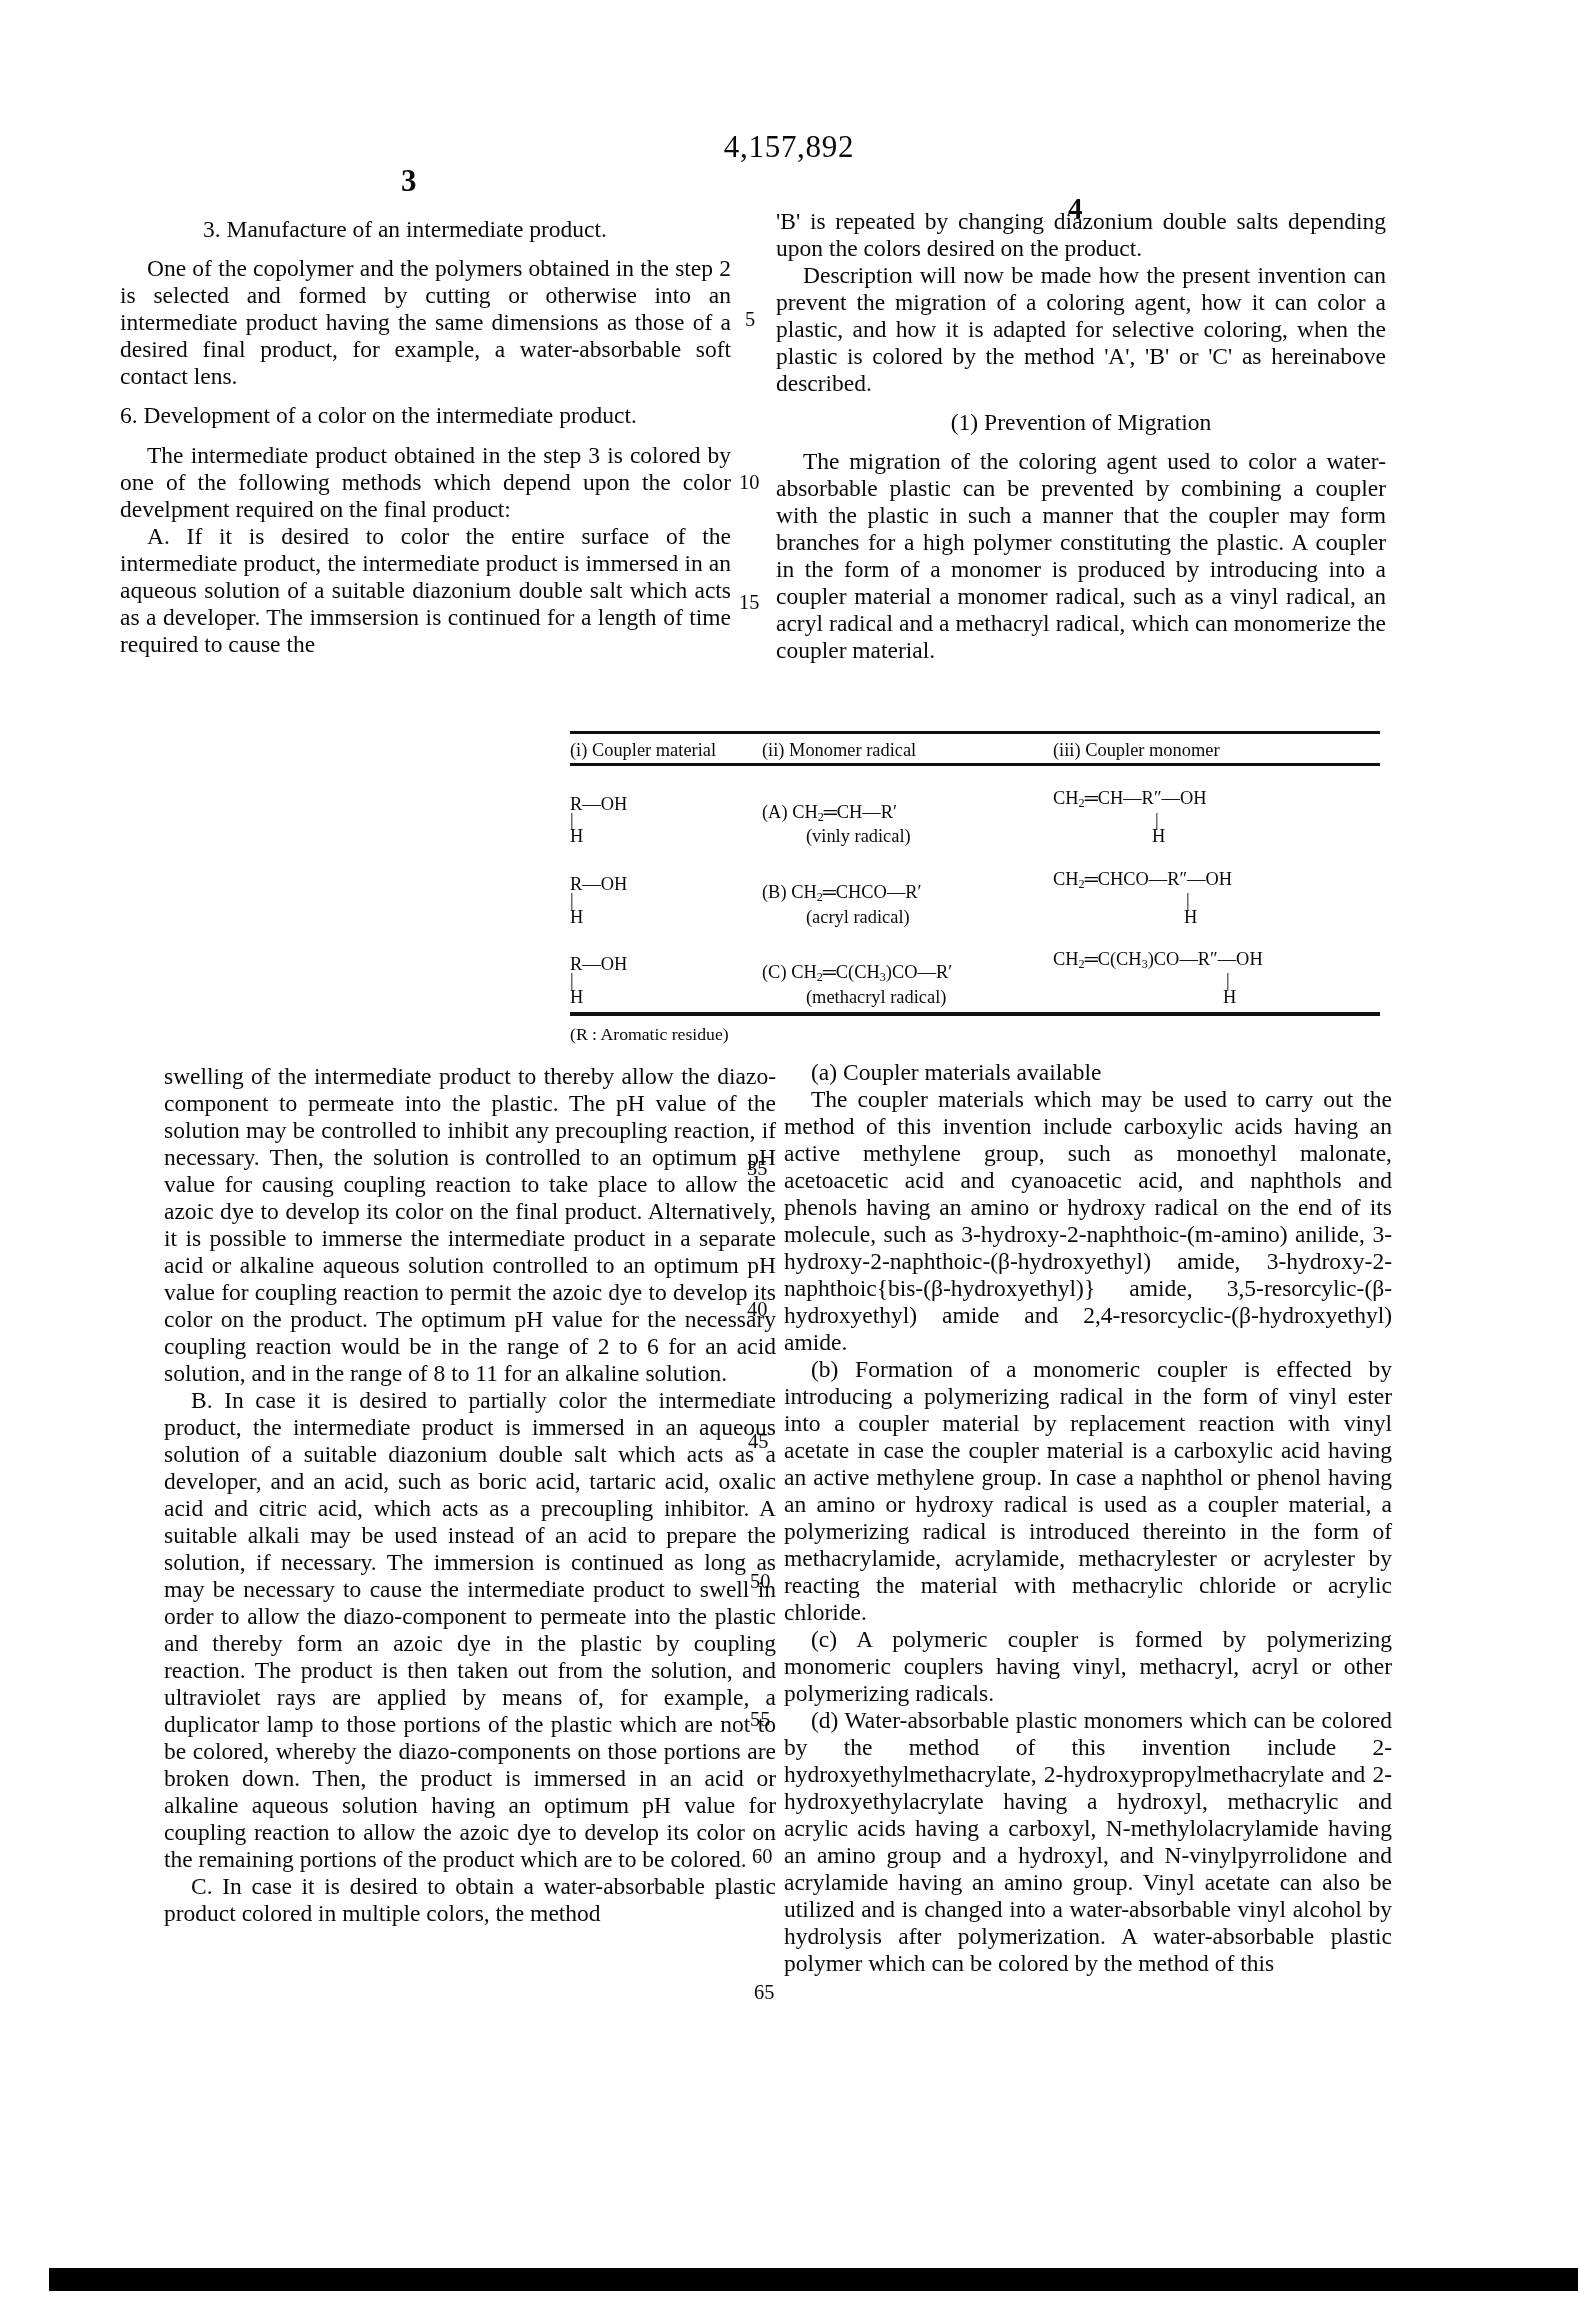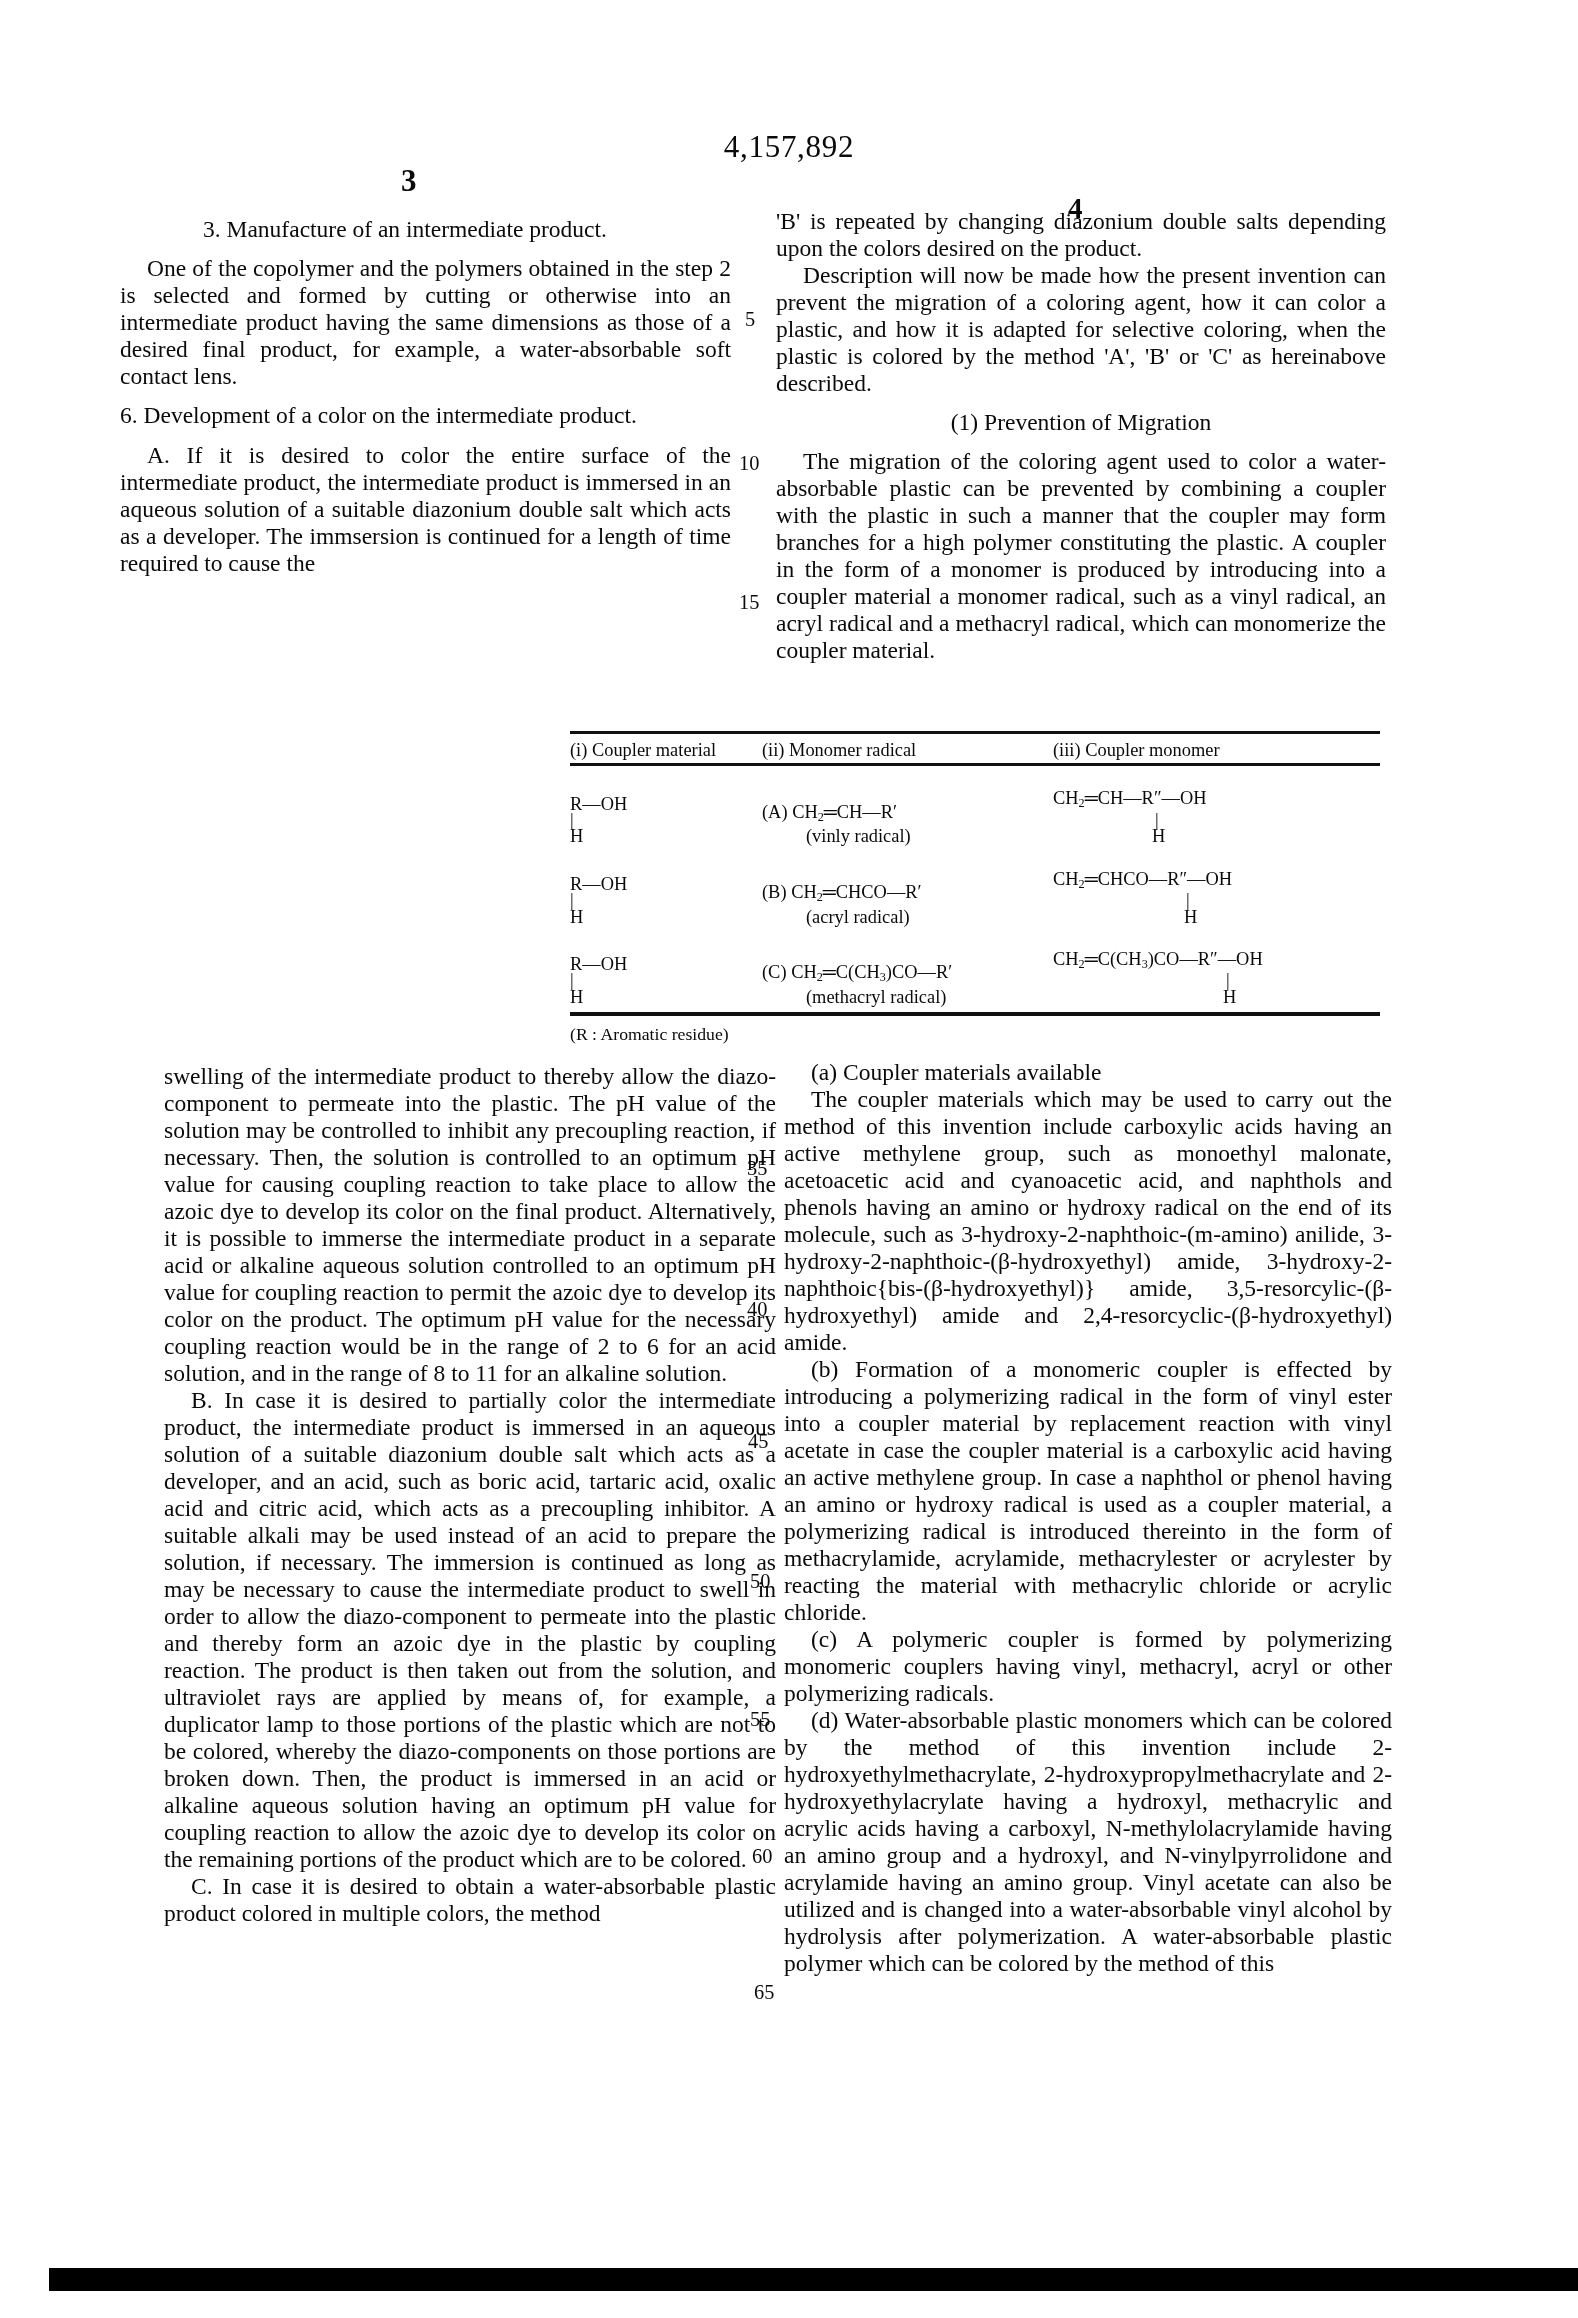--- a/index.html
+++ b/index.html
@@ -40,34 +40,35 @@
 <div class="abs colnum left">3</div>
 <div class="abs colnum right">4</div>
 
 <div class="col" style="left:120px; top:216px; width:611px;">
   <p class="center heading" style="padding-right:41px;">3. Manufacture of an intermediate product.</p>
   <div class="gap"></div>
   <p class="indent">One of the copolymer and the polymers obtained in the step 2 is selected and formed by cutting or otherwise into an intermediate product having the same dimensions as those of a desired final product, for example, a water-absorbable soft contact lens.</p>
   <div class="gap"></div>
   <p class="heading">6. Development of a color on the intermediate product.</p>
   <div class="gap"></div>
+  <p class="indent">The intermediate product obtained in the step 3 is colored by one of the following methods which depend upon the color develpment required on the final product:</p>
   <p class="indent">A. If it is desired to color the entire surface of the intermediate product, the intermediate product is immersed in an aqueous solution of a suitable diazonium double salt which acts as a developer. The immsersion is continued for a length of time required to cause the</p>
 </div>
 
 <div class="col" style="left:776px; top:192px; width:610px;margin-top:16px;">
   <p>'B' is repeated by changing diazonium double salts depending upon the colors desired on the product.</p>
   <p class="indent">Description will now be made how the present invention can prevent the migration of a coloring agent, how it can color a plastic, and how it is adapted for selective coloring, when the plastic is colored by the method 'A', 'B' or 'C' as hereinabove described.</p>
   <div class="gap"></div>
   <p class="center heading">(1) Prevention of Migration</p>
   <div class="gap"></div>
   <p class="indent">The migration of the coloring agent used to color a water-absorbable plastic can be prevented by combining a coupler with the plastic in such a manner that the coupler may form branches for a high polymer constituting the plastic. A coupler in the form of a monomer is produced by introducing into a coupler material a monomer radical, such as a vinyl radical, an acryl radical and a methacryl radical, which can monomerize the coupler material.</p>
 </div>
 
 <div class="lnum" style="left:745px; top:308px;">5</div>
-<div class="lnum" style="left:739px; top:452px;">10</div>
+<div class="lnum" style="left:739px; top:471px;">10</div>
 <div class="lnum" style="left:739px; top:591px;">15</div>
 <div class="lnum" style="left:747px; top:1157px;">35</div>
 <div class="lnum" style="left:747px; top:1298px;">40</div>
 <div class="lnum" style="left:748px; top:1430px;">45</div>
 <div class="lnum" style="left:750px; top:1570px;">50</div>
 <div class="lnum" style="left:750px; top:1708px;">55</div>
 <div class="lnum" style="left:752px; top:1845px;">60</div>
 <div class="lnum" style="left:754px; top:1981px;">65</div>
 
 <div class="tbl">

